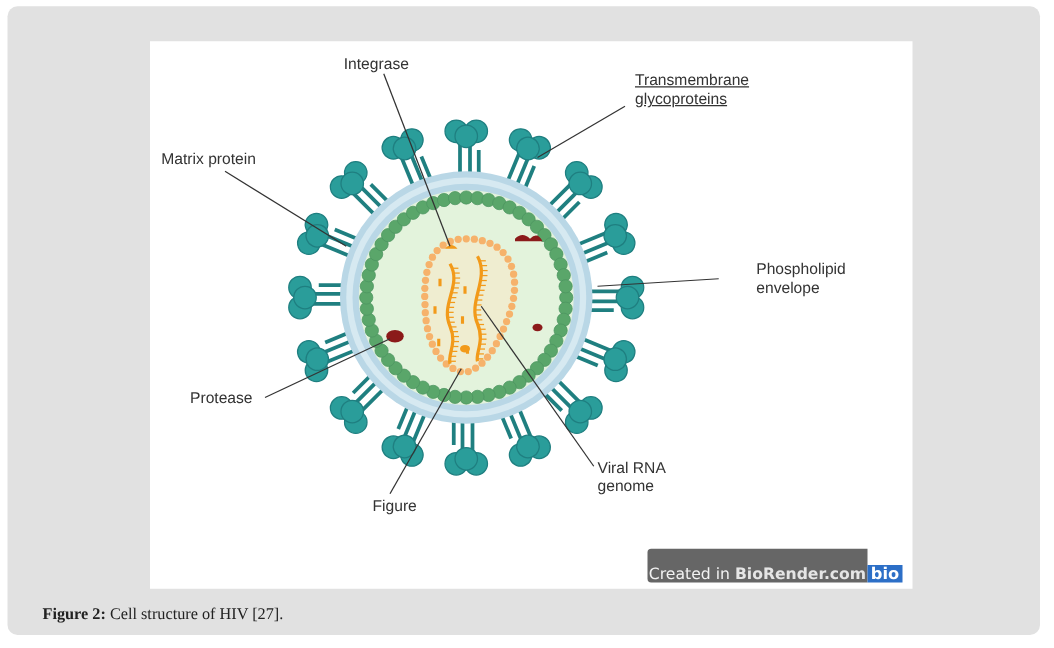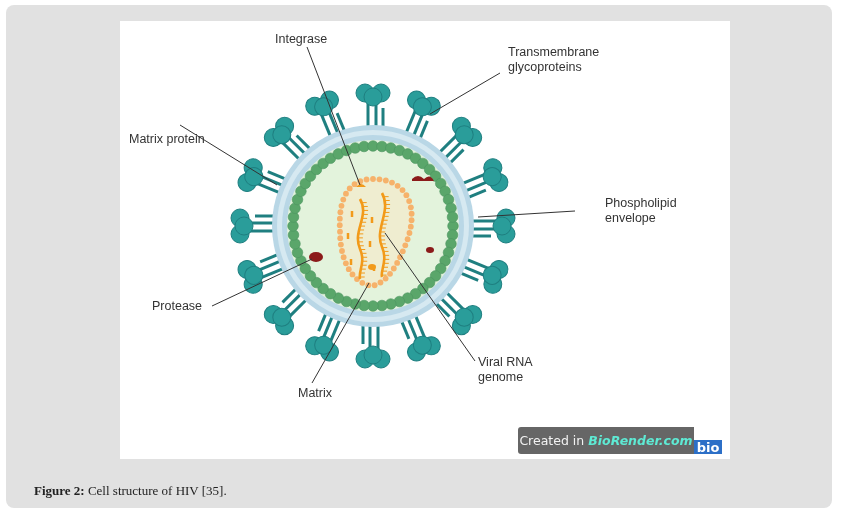--- a/index.html
+++ b/index.html
@@ -1,25 +1,25 @@
 <!DOCTYPE html>
 <html><head>
 <meta charset="utf-8">
 <style>
   html, body { margin:0; padding:0; background:#ffffff; }
   body { width:843px; height:518px; position:relative; overflow:hidden; font-family:"Liberation Sans", sans-serif; }
   .panel { position:absolute; left:6px; top:5px; width:826px; height:503px; background:#e1e1e1; border-radius:8px; }
-  .figure { position:absolute; left:114px; top:16px; width:610px; height:438px; background:#ffffff; }
+  .figure { position:absolute; left:114px; top:28px; width:610px; height:438px; background:#ffffff; }
   .figure svg { position:absolute; left:0; top:0; }
   .label { position:absolute; font-family:"Liberation Sans", sans-serif; font-size:12.5px; color:#333333; line-height:15px; white-space:pre; }
   .caption { position:absolute; left:28px; top:478px; font-family:"Liberation Serif", serif; font-size:13px; color:#222; }
   .caption b { font-weight:bold; }
   .badge { position:absolute; left:398px; top:406px; width:204px; height:27px; display:flex; }
-  .badge-text { flex:1; background:#666666; color:#f2f2f2; font-family:"DejaVu Sans", sans-serif; font-size:12.5px; display:flex; align-items:center; justify-content:center; border-radius:3px 0 0 3px; }
-  .badge-text b { font-weight:bold; color:#5eead4; margin-left:4px;font-style:italic; }
+  .badge-text { flex:1; background:#666666; color:#f2f2f2; font-family:"DejaVu Sans", sans-serif; font-size:12.5px; display:flex; align-items:flex-end; justify-content:center; border-radius:3px 0 0 3px; }
+  .badge-text b { font-weight:bold; color:#e5e5e5; margin-left:4px; }
   .badge-logo { width:28px; background:#2c6fc7; color:#fff; font-family:"DejaVu Sans", sans-serif; font-weight:bold; font-size:13px; display:flex; align-items:center; justify-content:center;margin-top:13px; }
 </style>
 </head>
 <body>
 
 <div class="panel">
   <div class="figure">
     <svg id="virus" width="610" height="438">
         <g transform="translate(253,205) rotate(0)">
           <line x1="-5" y1="-88" x2="-5" y2="-125" stroke="#1f7f80" stroke-width="3"></line>
@@ -311,33 +311,33 @@
         <line x1="187" y1="26" x2="240" y2="164" stroke="#333" stroke-width="1"></line>
         <line x1="380" y1="52" x2="310" y2="93" stroke="#333" stroke-width="1"></line>
         <line x1="60" y1="104" x2="157" y2="164" stroke="#333" stroke-width="1"></line>
         <line x1="455" y1="190" x2="358" y2="196" stroke="#333" stroke-width="1"></line>
         <line x1="92" y1="285" x2="192" y2="238" stroke="#333" stroke-width="1"></line>
         <line x1="355" y1="340" x2="265" y2="212" stroke="#333" stroke-width="1"></line>
         <line x1="192" y1="362" x2="249" y2="262" stroke="#333" stroke-width="1"></line>
       </svg>
 
     <div class="label" style="left:155px;top:11px;">Integrase</div>
-    <div class="label" style="left:388px;top:24px;">Transmembrane
+    <div class="label" style="left:388px;top:24px;text-decoration:underline;">Transmembrane
 glycoproteins</div>
-    <div class="label" style="left:9px;top:87px;margin-top:24px;">Matrix protein</div>
+    <div class="label" style="left:9px;top:87px;">Matrix protein</div>
     <div class="label" style="left:462px;top:175px;margin-left:23px;">Phospholipid
 envelope</div>
     <div class="label" style="left:32px;top:278px;">Protease</div>
     <div class="label" style="left:358px;top:334px;">Viral RNA
 genome</div>
-    <div class="label" style="left:178px;top:365px;">Matrix</div>
+    <div class="label" style="left:178px;top:365px;">Figure</div>
 
     <div class="badge">
       <div class="badge-text">
         <span>Created in</span>
           <b>BioRender.com</b>
       </div>
       <div class="badge-logo">bio</div>
     </div>
   </div>
 
-  <div class="caption"><b>Figure 2:</b><span> Cell structure of HIV [35].</span></div>
+  <div class="caption"><b>Figure 2:</b><span> Cell structure of HIV [27].</span></div>
 </div>
 
 </body></html>

